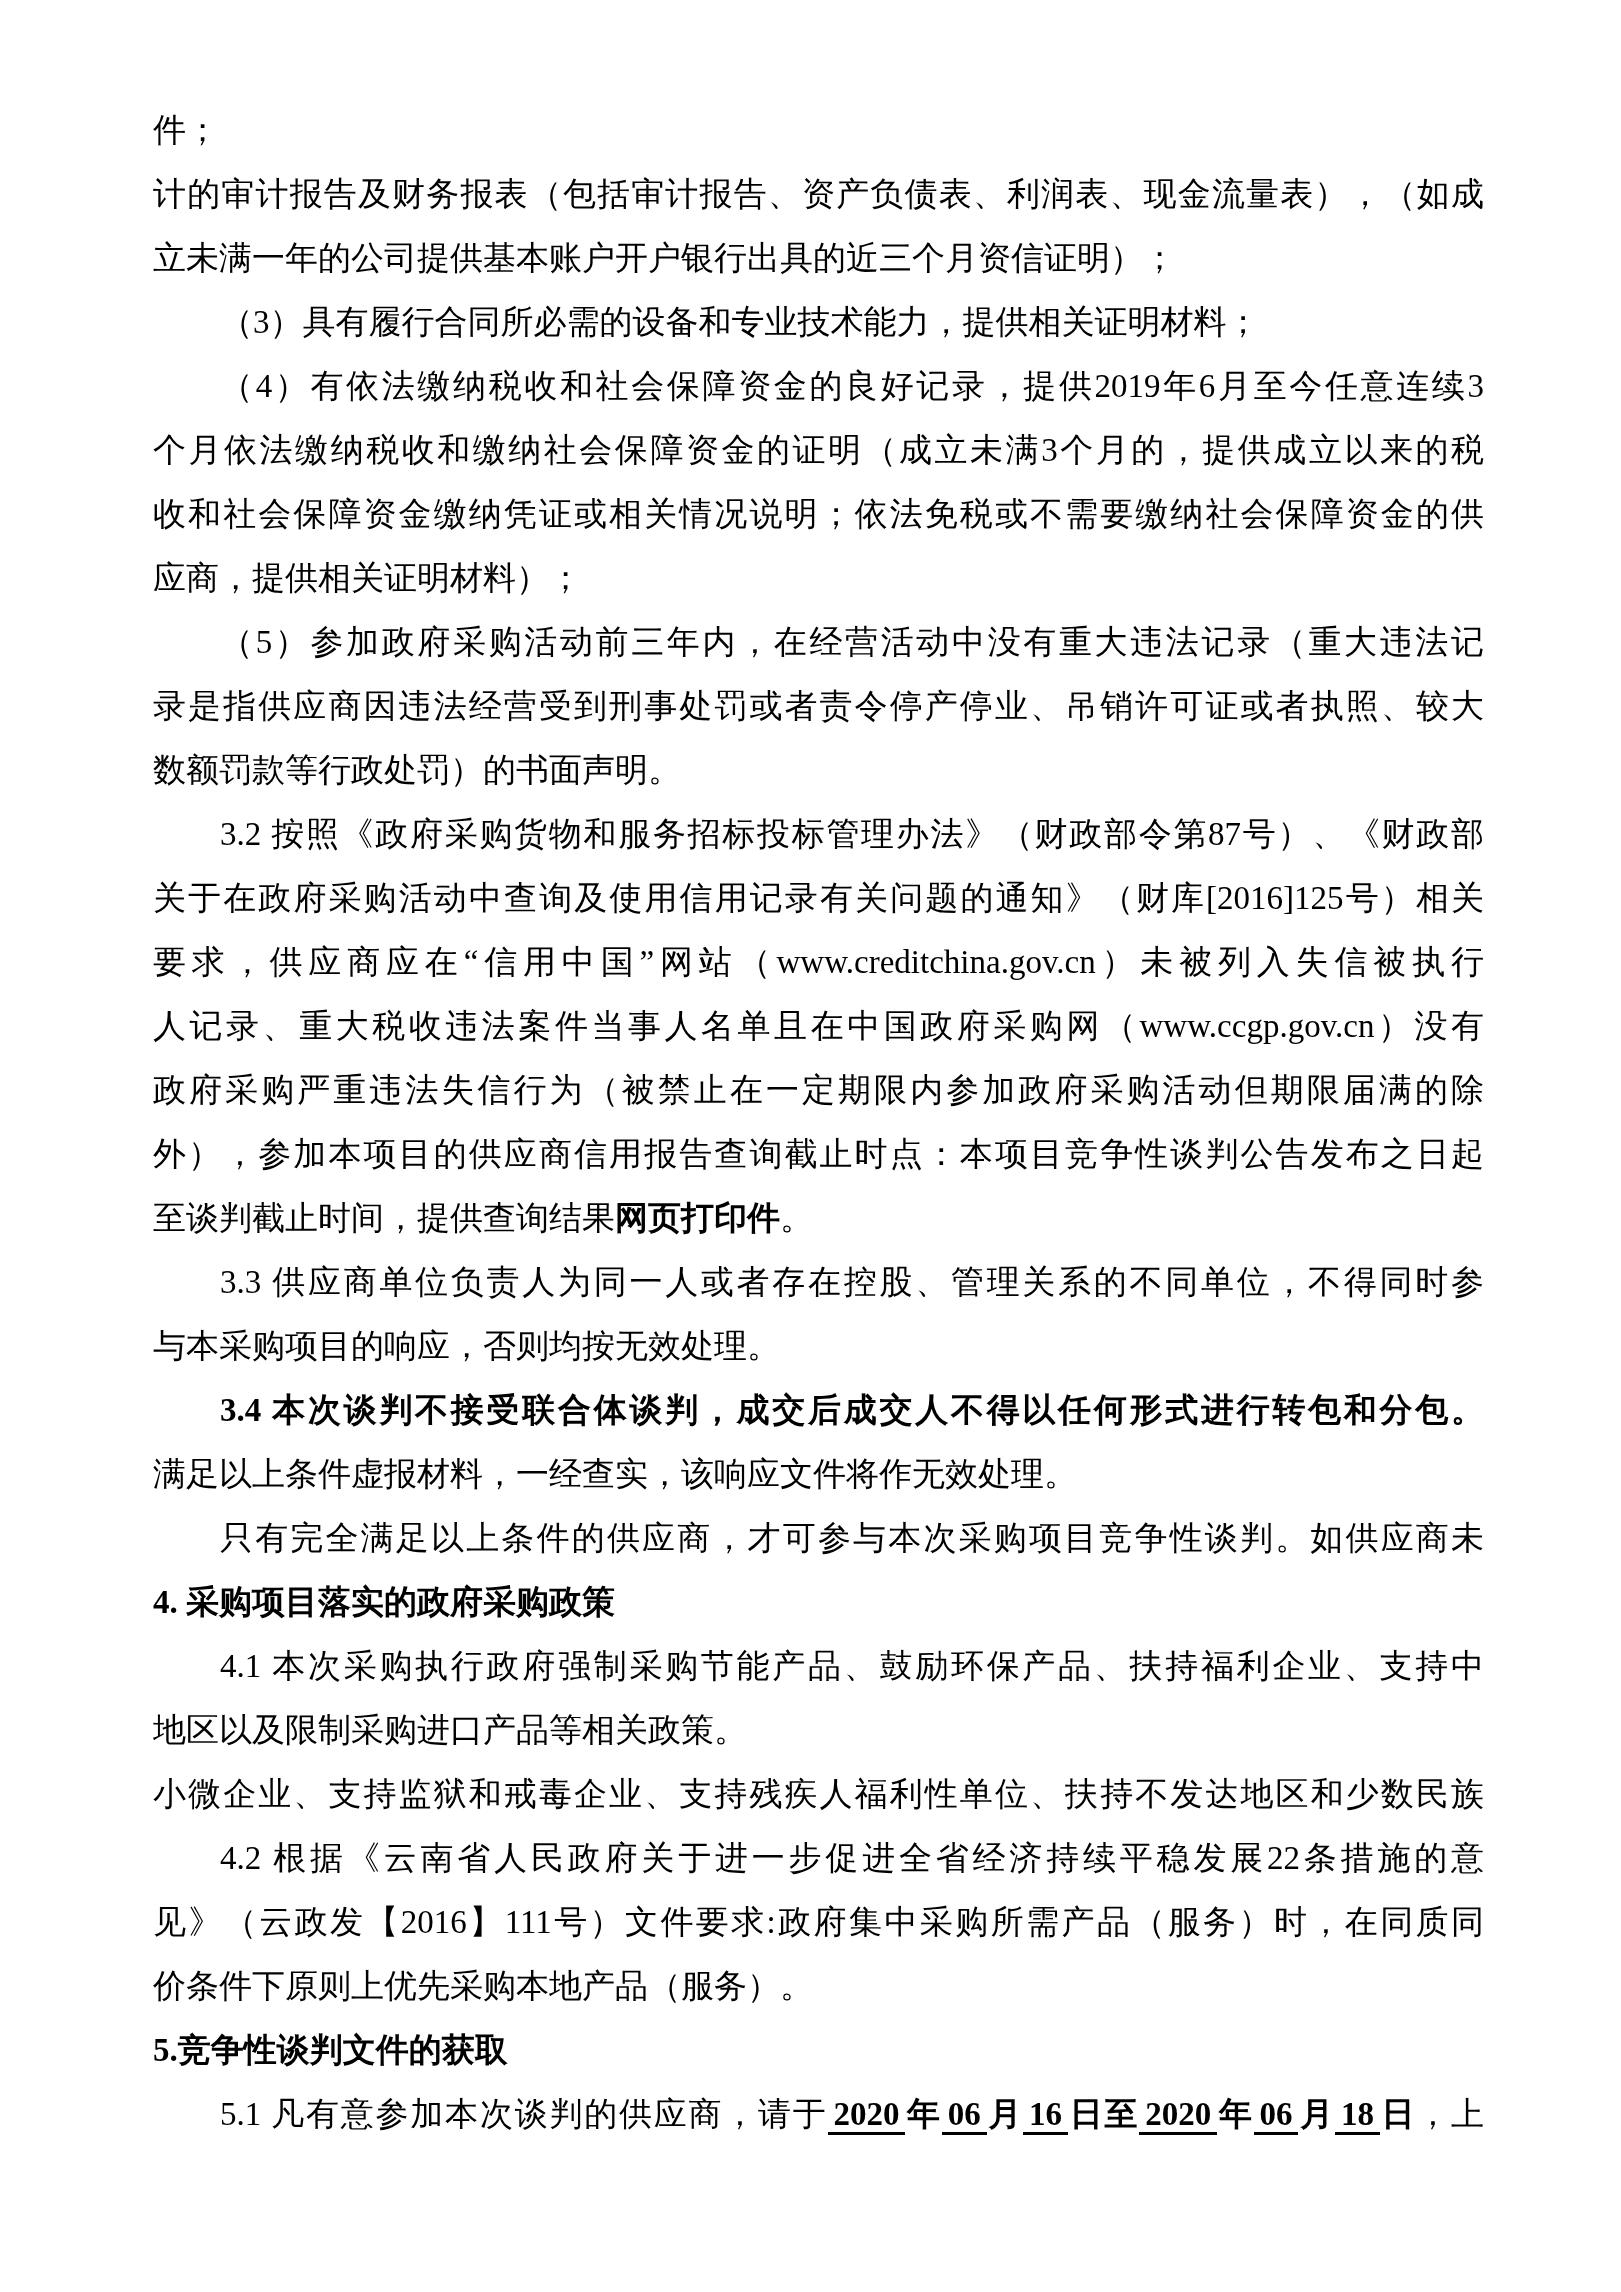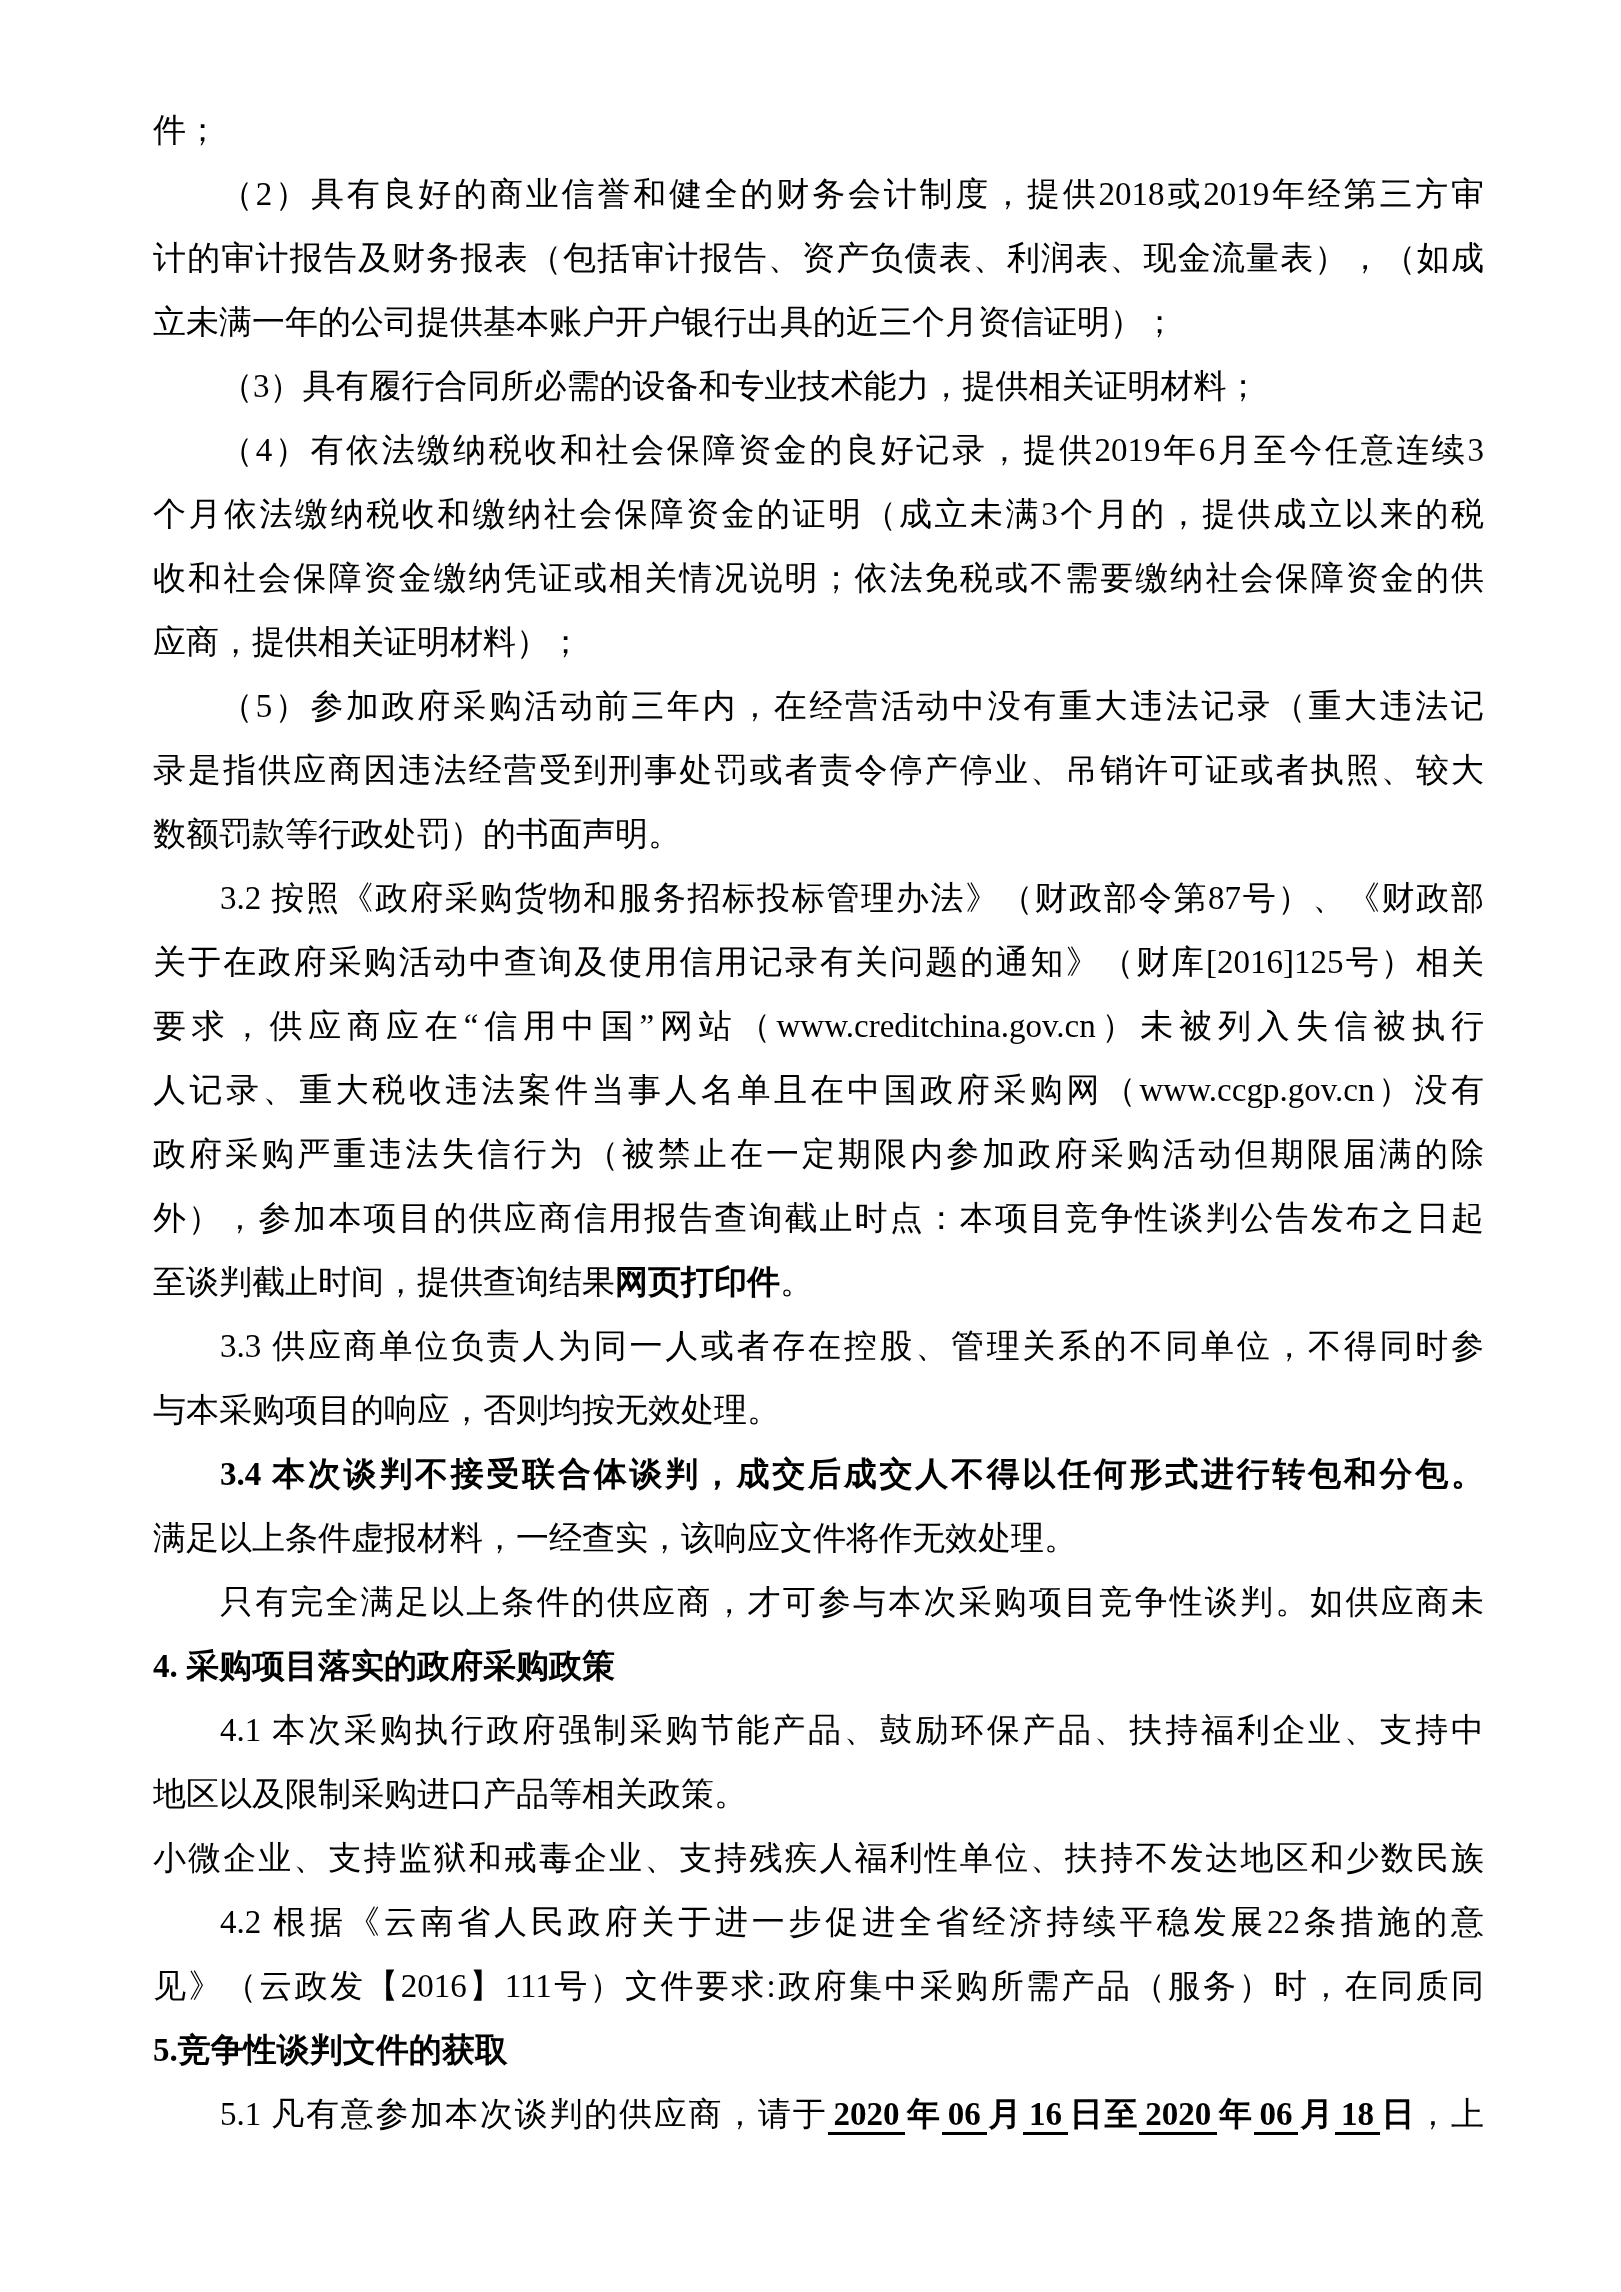--- a/index.html
+++ b/index.html
@@ -46,21 +46,20 @@
     padding: 0 5.9px;
     margin-top: 24px;
   }
 </style>
 </head>
 <body>
 
 <div class="page">
   <div class="body-block">
       <div class="line">件；</div>
-      <div class="line fill indent">（2）具有良好的商业信誉和健全的财务会计制度，提供2018或2019年经第三方审</div>
       <div class="line fill">计的审计报告及财务报表（包括审计报告、资产负债表、利润表、现金流量表），（如成</div>
       <div class="line">立未满一年的公司提供基本账户开户银行出具的近三个月资信证明）；</div>
       <div class="line indent">（3）具有履行合同所必需的设备和专业技术能力，提供相关证明材料；</div>
       <div class="line fill indent">（4）有依法缴纳税收和社会保障资金的良好记录，提供2019年6月至今任意连续3</div>
       <div class="line fill">个月依法缴纳税收和缴纳社会保障资金的证明（成立未满3个月的，提供成立以来的税</div>
       <div class="line fill">收和社会保障资金缴纳凭证或相关情况说明；依法免税或不需要缴纳社会保障资金的供</div>
       <div class="line">应商，提供相关证明材料）；</div>
       <div class="line fill indent">（5）参加政府采购活动前三年内，在经营活动中没有重大违法记录（重大违法记</div>
       <div class="line fill">录是指供应商因违法经营受到刑事处罚或者责令停产停业、吊销许可证或者执照、较大</div>
       <div class="line">数额罚款等行政处罚）的书面声明。</div>
@@ -75,17 +74,18 @@
       <div class="line">与本采购项目的响应，否则均按无效处理。</div>
       <div class="line fill indent bold">3.4 本次谈判不接受联合体谈判，成交后成交人不得以任何形式进行转包和分包。</div>
       <div class="line">满足以上条件虚报材料，一经查实，该响应文件将作无效处理。</div>
       <div class="line fill indent">只有完全满足以上条件的供应商，才可参与本次采购项目竞争性谈判。如供应商未</div>
       <div class="line bold">4. 采购项目落实的政府采购政策</div>
       <div class="line fill indent">4.1 本次采购执行政府强制采购节能产品、鼓励环保产品、扶持福利企业、支持中</div>
       <div class="line">地区以及限制采购进口产品等相关政策。</div>
       <div class="line fill">小微企业、支持监狱和戒毒企业、支持残疾人福利性单位、扶持不发达地区和少数民族</div>
       <div class="line fill indent">4.2 根据《云南省人民政府关于进一步促进全省经济持续平稳发展22条措施的意</div>
       <div class="line fill">见》（云政发【2016】111号）文件要求:政府集中采购所需产品（服务）时，在同质同</div>
+      <div class="line">价条件下原则上优先采购本地产品（服务）。</div>
       <div class="line bold">5.竞争性谈判文件的获取</div>
       <div class="line fill indent"><span class="">5.1 凡有意参加本次谈判的供应商，请于</span><span class="b u">2020</span><span class="b">年</span><span class="b u">06</span><span class="b">月</span><span class="b u">16</span><span class="b">日</span><span class="b">至</span><span class="b u">2020</span><span class="b">年</span><span class="b u">06</span><span class="b">月</span><span class="b u">18</span><span class="b">日</span><span class="">，上</span></div>
     </div>
 </div>
 
 
 </body></html>

